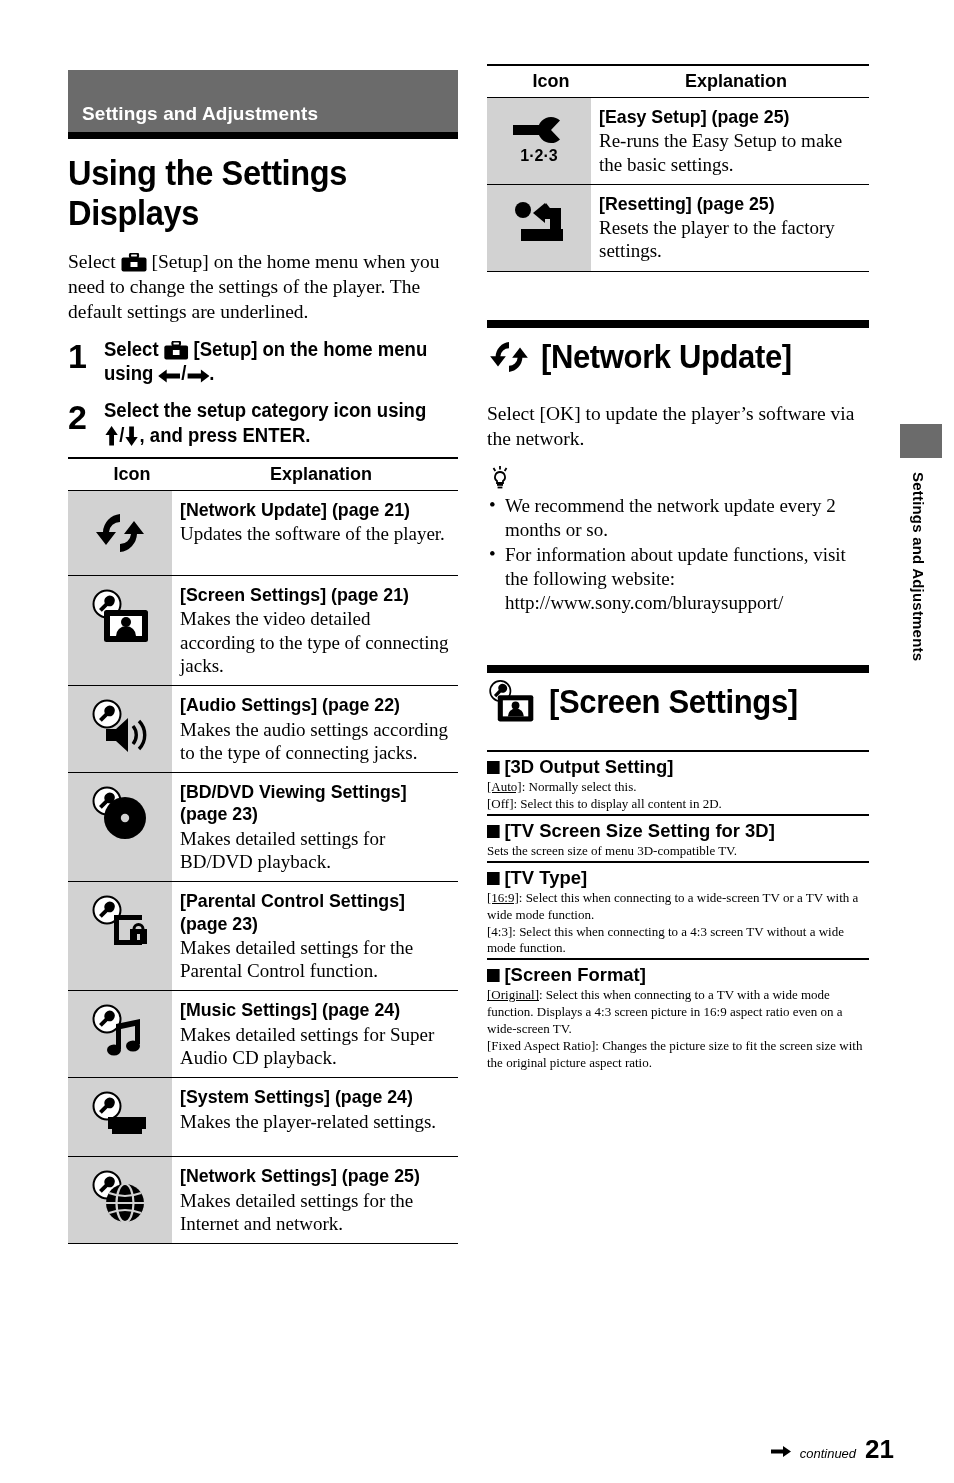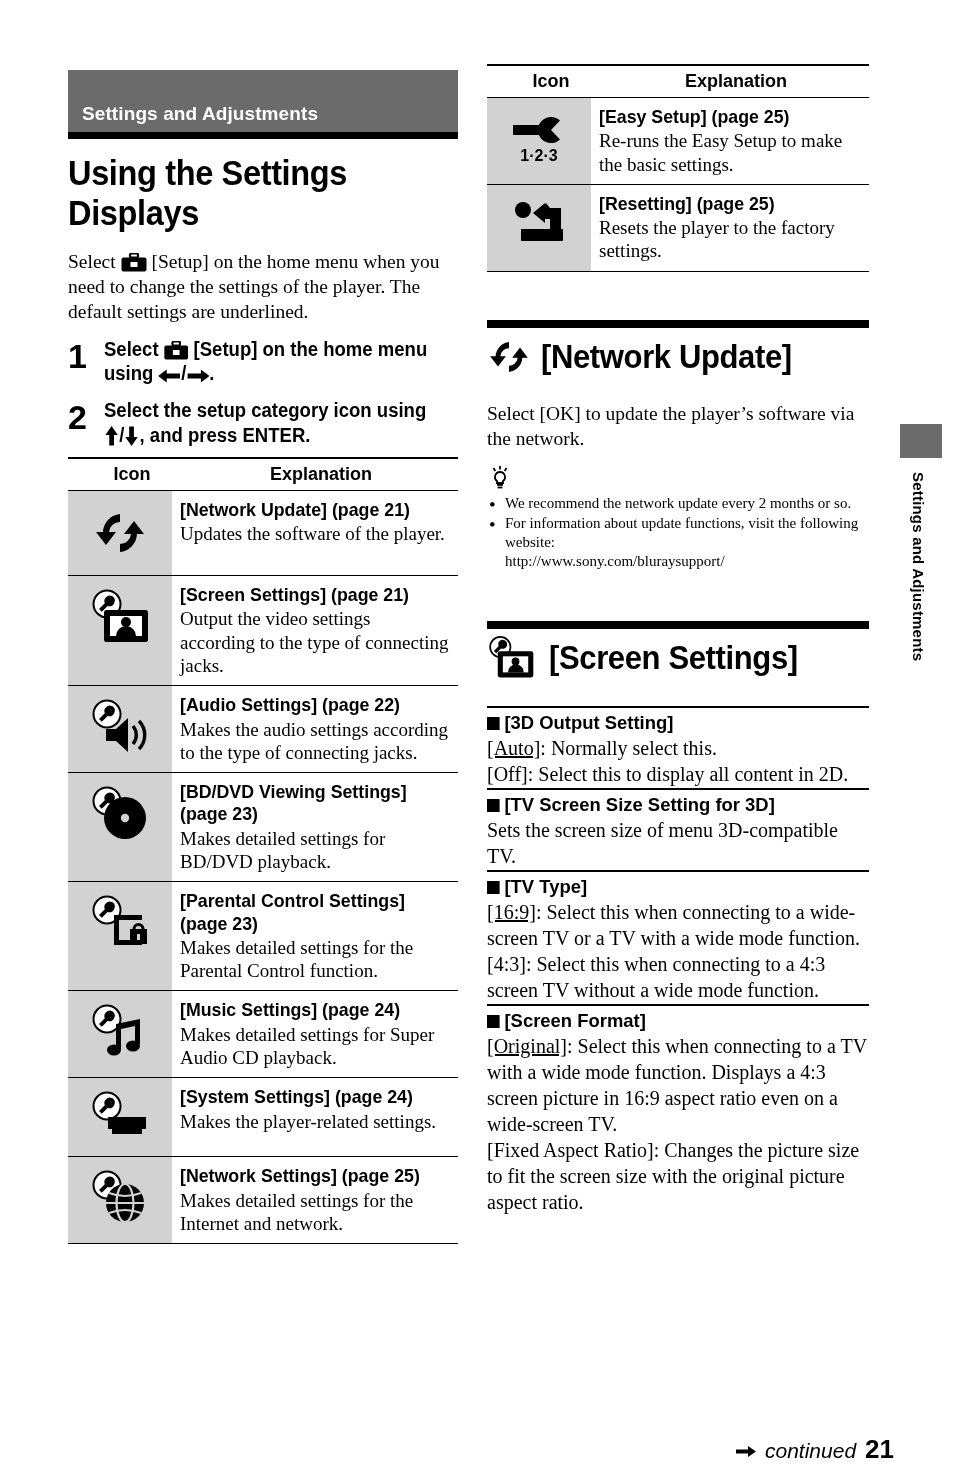--- a/index.html
+++ b/index.html
@@ -160,28 +160,28 @@
     transform: scaleX(0.97);
     transform-origin: left center;
   }
   .sub-head .sq {
     display: inline-block;
     width: 13px; height: 13px;
     background: #000;
     margin-right: 5px;
     vertical-align: -1px;
   }
-  .sub-body { font-size: 20px; line-height: 1.30; }
+  .sub-body { font-size: 13px; line-height: 1.30; }
   .u { text-decoration: underline; text-underline-offset: 1px; }
 
   
   .tipicon { font-size: 24px; line-height: 1; margin: 14px 0 2px 2px; }
   ul.tips { list-style: none; margin: 0; padding: 0; }
   ul.tips li {
-    font-size: 15px;
+    font-size: 19px;
     line-height: 1.27;
     padding-left: 18px;
     position: relative;
     margin-bottom: 1px;
   }
   ul.tips li:before {
     content: "\2022";
     position: absolute; left: 2px; top: -1px;
     font-size: 19px;
   }
@@ -212,21 +212,21 @@
     position: absolute;
     right: 60px;
     bottom: 18px;
     display: flex;
     align-items: baseline;
     gap: 9px;
   }
   .footer .cont {
     font-style: italic;
     font-family: "Liberation Sans", sans-serif;
-    font-size: 21px;
+    font-size: 13px;
     font-weight: normal;
   }
   .footer .arrow { font-size: 17px; line-height: 1; }
   .footer .pageno {
     font-family: "Liberation Sans", sans-serif;
     font-weight: bold;
     font-size: 26px;
   }
 
   
@@ -327,21 +327,21 @@
               <circle cx="17" cy="15" r="13.5" fill="#fff" stroke="#000" stroke-width="2"></circle>
               <path d="M22 7 a5.5 5.5 0 0 0 -7.2 7.2 L9 20 l2.8 2.8 l5.8 -5.8 A5.5 5.5 0 0 0 22 7 Z" fill="#000"></path>
               <rect x="14" y="21" width="44" height="32" rx="2.5" fill="#000"></rect>
               <rect x="20" y="27" width="32" height="20" fill="#fff"></rect>
               <circle cx="36" cy="33" r="5" fill="#000"></circle>
               <path d="M26 47 a10 10 0 0 1 20 0 Z" fill="#000"></path>
             </svg>
           </td>
           <td class="expcell">
             <span class="exp-title">[Screen Settings] (page 21)</span>
-            <span class="exp-desc">Output the video settings according to the type of connecting jacks.</span>
+            <span class="exp-desc">Makes the video detailed according to the type of connecting jacks.</span>
           </td>
         </tr>
 
         <tr>
           <td class="iconcell">
             <svg width="60" height="58" viewBox="0 0 60 58" style="margin:5px auto">
               <circle cx="17" cy="15" r="13.5" fill="#fff" stroke="#000" stroke-width="2"></circle>
               <path d="M22 7 a5.5 5.5 0 0 0 -7.2 7.2 L9 20 l2.8 2.8 l5.8 -5.8 A5.5 5.5 0 0 0 22 7 Z" fill="#000"></path>
               <path d="M16 30 L26 30 L38 19 L38 53 L26 42 L16 42 Z" fill="#000"></path>
               <path d="M43 27 a14 14 0 0 1 0 18" fill="none" stroke="#000" stroke-width="3.4"></path>

